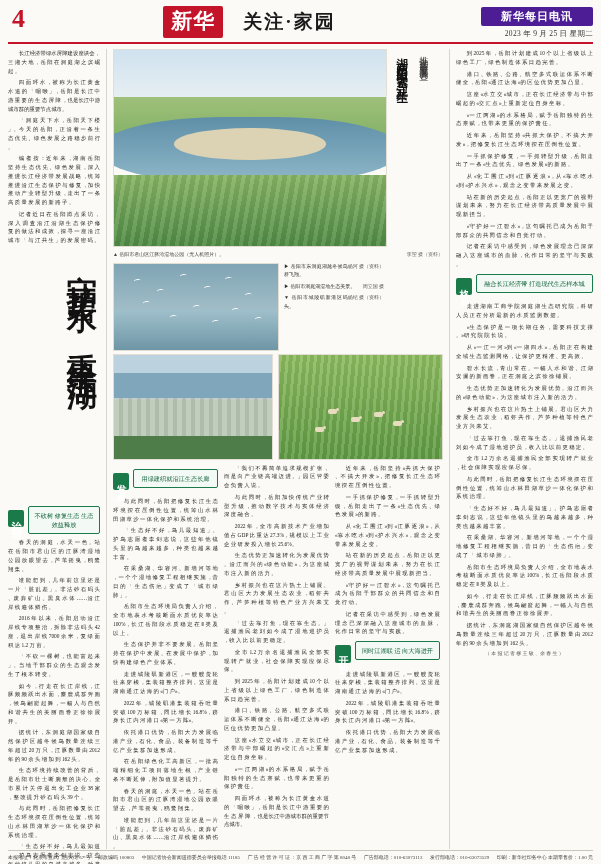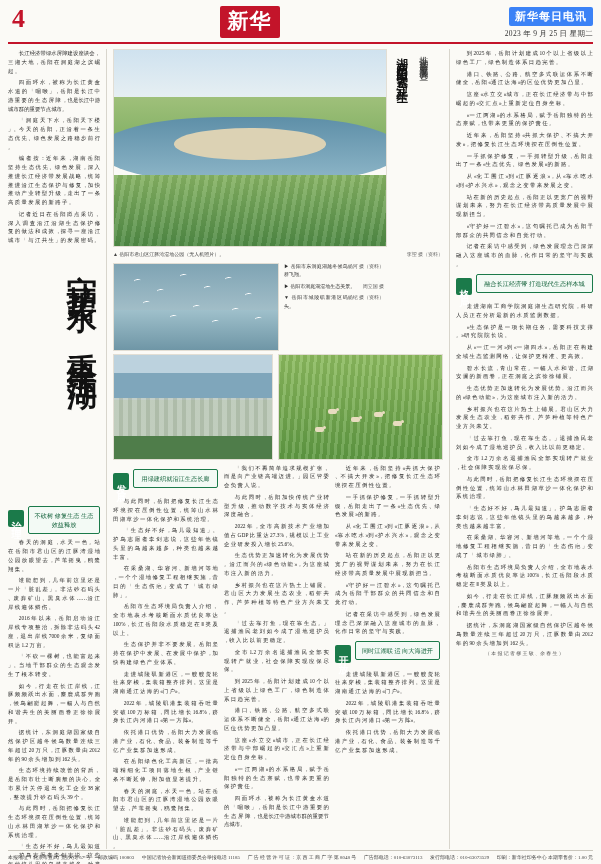--- a/index.html
+++ b/index.html
@@ -20,22 +20,22 @@
   }
   .mast-center{flex:1;display:flex;align-items:center;justify-content:center;gap:20px;}
   .mast-xinhua{
     background:#c3142a;color:#fff;font-size:21px;font-weight:bold;
     padding:1px 8px 3px 8px;letter-spacing:1px;font-family:"Liberation Serif", serif;
     border-radius:2px;
   }
   .mast-title{font-size:19px;font-weight:bold;letter-spacing:2px;}
   .mast-right{width:150px;text-align:right;}
   .mast-logo{
-    display:inline-block;background:#3b82f6;color:#fff;font-size:11px;font-weight:bold;
-    padding:2px 6px;letter-spacing:1px;border-radius:2px;
+    display:inline-block;background:#4c1d95;color:#fff;font-size:11px;font-weight:bold;
+    padding:2px 20px;letter-spacing:1px;border-radius:2px;
   }
   .mast-date{font-size:7.5px;color:#333;margin-top:3px;letter-spacing:.3px;}
 
   
   .content{display:flex;gap:6px;margin-top:5px;height:800px;}
   .col{font-size:5.4px;line-height:1.62;text-align:justify;color:#262626;}
   .col p{margin:0 0 3px 0;text-indent:2em;}
   .col-1{width:96px;}
   .col-mid{width:330px;position:relative;}
   .col-3{width:143px;}
@@ -135,20 +135,21 @@
 </style>
 </head>
 <body>
 
 <div class="page">
 
   <div class="masthead">
     <div class="pagenum">4</div>
     <div class="mast-center">
       <span class="mast-xinhua">新华</span>
+      <span class="mast-title">关注·家园</span>
     </div>
     <div class="mast-right">
       <span class="mast-logo">新华每日电讯</span>
       <div class="mast-date">2023 年 9 月 25 日 星期二</div>
     </div>
   </div>
 
   <div class="content">
 
     <div class="col col-1">

